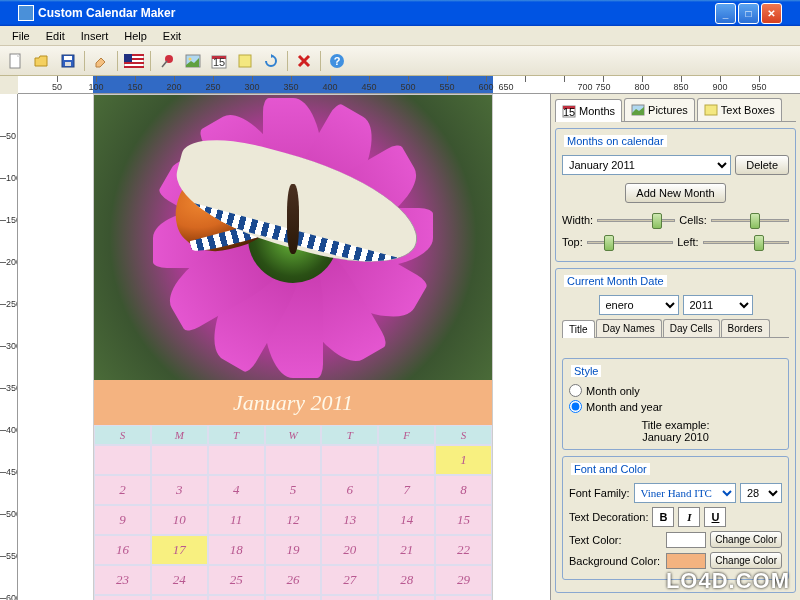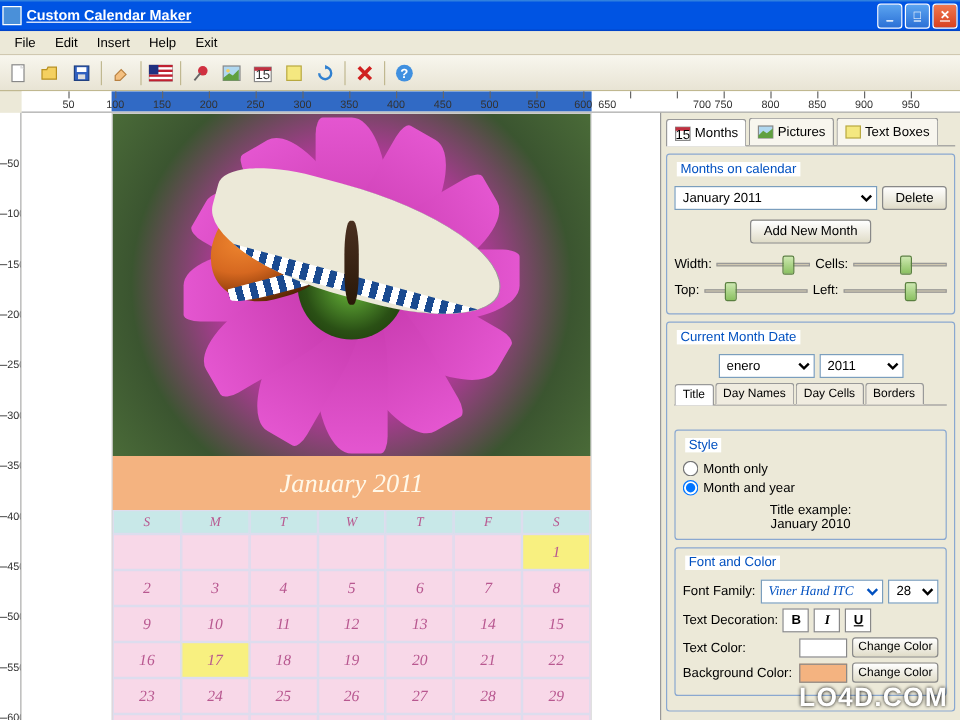--- a/index.html
+++ b/index.html
@@ -1,19 +1,19 @@
 <!DOCTYPE html>
 <html><head>
 <meta charset="utf-8">
 <style>
 * { box-sizing: border-box; margin: 0; padding: 0; font-family: Tahoma, sans-serif; font-size: 11px; }
 body { width: 800px; height: 600px; overflow: hidden; background: #ece9d8; position: relative; }
 
 
-.titlebar { height: 26px; background: linear-gradient(to bottom, #3c8cde 0%, #0054e3 8%, #0054e3 92%, #003dc0 100%); display: flex; align-items: center; padding: 0 2px; color: white; text-decoration: underline; }
+.titlebar { height: 26px; background: linear-gradient(to bottom, #3c8cde 0%, #0054e3 8%, #0054e3 92%, #003dc0 100%); display: flex; align-items: center; padding: 0 18px; color: white; }
 .titlebar .icon { width: 16px; height: 16px; background: #4a90d9; margin-right: 4px; border: 1px solid #fff; }
 .titlebar .title { flex: 1; font-weight: bold; font-size: 12px; }
 .titlebar .winbtn { width: 21px; height: 21px; margin-left: 2px; border: 1px solid #fff; border-radius: 3px; display: flex; align-items: center; justify-content: center; color: white; font-weight: bold; font-size: 10px; cursor: pointer; }
 .winbtn.min, .winbtn.max { background: linear-gradient(to bottom, #5ba4f0, #2b70d6); }
 .winbtn.close { background: linear-gradient(to bottom, #f07850, #d64020); }
 
 
 .menubar { height: 20px; background: #ece9d8; display: flex; align-items: center; padding: 0 4px; border-bottom: 1px solid #d0c8b0; }
 .menubar .item { padding: 2px 8px; cursor: pointer; }
 
@@ -418,21 +418,21 @@
         <div style="text-align:center;margin-top:6px">
           <div>Title example:</div>
           <div>January 2010</div>
         </div>
       </div>
 
       <div class="fieldset">
         <div class="legend">Font and Color</div>
         <div class="row">
           <span>Font Family:</span>
-          <select style="flex:1;font-family:cursive;font-style:italic;color:#0050c0"><option>Viner Hand ITC</option></select>
+          <select style="flex:1;font-family:cursive;color:#0050c0"><option>Viner Hand ITC</option></select>
           <select style="width:42px"><option>28</option></select>
         </div>
         <div class="row">
           <span>Text Decoration:</span>
           <div class="fmt-btn">B</div>
           <div class="fmt-btn i">I</div>
           <div class="fmt-btn u">U</div>
         </div>
         <div class="row">
           <span style="flex:1">Text Color:</span>

